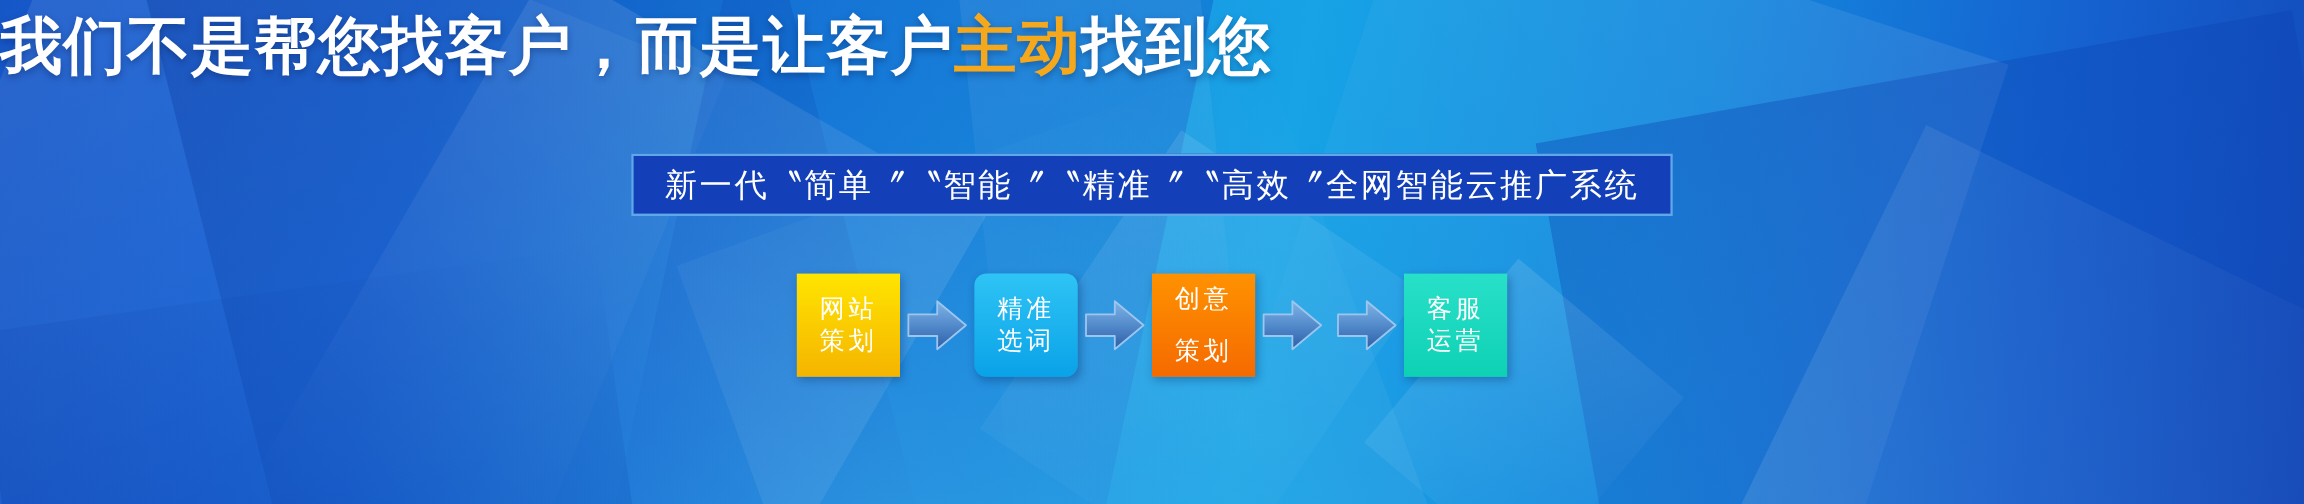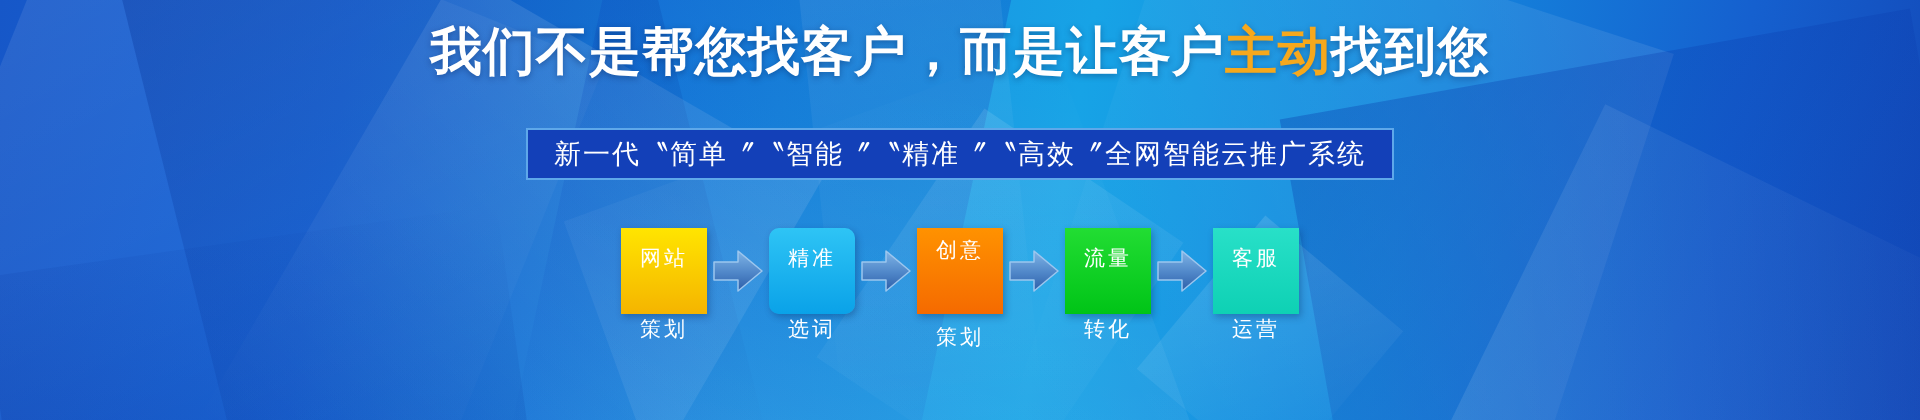--- a/index.html
+++ b/index.html
@@ -18,21 +18,21 @@
   .s6{top:-40px;left:1080px;width:520px;height:560px;background:linear-gradient(220deg,rgba(255,255,255,.09),rgba(255,255,255,0));transform:rotate(18deg);}
   .s7{top:60px;left:1320px;width:640px;height:520px;background:linear-gradient(160deg,rgba(8,55,170,.34),rgba(8,55,170,0));transform:rotate(-10deg);}
   .s8{top:200px;left:1500px;width:520px;height:360px;background:linear-gradient(60deg,rgba(255,255,255,.10),rgba(255,255,255,0));transform:rotate(26deg);}
   .s9{top:240px;left:0px;width:520px;height:300px;background:linear-gradient(20deg,rgba(5,45,150,.30),rgba(5,45,150,0));transform:rotate(-8deg);}
   .s10{top:150px;left:880px;width:240px;height:300px;background:linear-gradient(140deg,rgba(255,255,255,.10),rgba(255,255,255,0));transform:rotate(34deg);}
   .s11{top:-20px;left:820px;width:200px;height:420px;background:linear-gradient(180deg,rgba(255,255,255,.07),rgba(255,255,255,0));transform:rotate(-6deg);}
   .s12{top:250px;left:1180px;width:180px;height:200px;background:linear-gradient(120deg,rgba(255,255,255,.12),rgba(255,255,255,0));transform:rotate(40deg);}
 
   
   .headline{
-    position:absolute;top:20px;left:0;width:100%;text-align:center;
+    position:absolute;top:8px;left:0;width:100%;text-align:left;
     font-size:52px;font-weight:bold;color:#ffffff;letter-spacing:1px;
     line-height:62px;white-space:nowrap;
     text-shadow:0 2px 6px rgba(0,20,70,.35);
   }
   .headline .hl{color:#f6a81c;}
 
   
   .subbar{
     position:absolute;top:128px;left:50%;transform:translateX(-50%);
     background:#1340b8;border:2px solid #5ea8ea;
@@ -47,21 +47,21 @@
     position:absolute;top:228px;left:50%;transform:translateX(-50%);
     display:flex;align-items:center;gap:0px;
   }
   .pbox{
     width:86px;height:86px;display:flex;flex-direction:column;
     align-items:center;justify-content:center;
     color:#ffffff;font-size:21px;line-height:27px;letter-spacing:3px;
     box-shadow:2px 3px 7px rgba(0,25,80,.30);
     text-align:center;
   }
-  .pbox span{display:block;margin-top:44px;}
+  .pbox span{display:block;}
   .arrow{
     width:62px;height:86px;display:flex;align-items:center;justify-content:center;
   }
   .arrow svg{display:block;}
 </style>
 </head>
 <body>
 
 <div class="banner">
 
@@ -128,24 +128,20 @@
           <defs>
             <linearGradient id="ag2" x1="0" y1="0" x2="0" y2="1">
               <stop offset="0%" stop-color="#7fb4e6"></stop>
               <stop offset="55%" stop-color="#4f86c8"></stop>
               <stop offset="100%" stop-color="#2d5ea8"></stop>
             </linearGradient>
           </defs>
           <path d="M2 13 L26 13 L26 2 L50 22 L26 42 L26 31 L2 31 Z" fill="url(#ag2)" stroke="#9cc6ee" stroke-width="1.5" stroke-linejoin="round"></path>
         </svg>
       </div>
-      <div class="pbox" style="background: linear-gradient(rgb(34, 221, 51), rgb(0, 196, 23));">
-        <span>流量</span>
-        <span>转化</span>
-      </div>
       <div class="arrow">
         <svg width="52" height="44" viewBox="0 0 52 44">
           <defs>
             <linearGradient id="ag3" x1="0" y1="0" x2="0" y2="1">
               <stop offset="0%" stop-color="#7fb4e6"></stop>
               <stop offset="55%" stop-color="#4f86c8"></stop>
               <stop offset="100%" stop-color="#2d5ea8"></stop>
             </linearGradient>
           </defs>
           <path d="M2 13 L26 13 L26 2 L50 22 L26 42 L26 31 L2 31 Z" fill="url(#ag3)" stroke="#9cc6ee" stroke-width="1.5" stroke-linejoin="round"></path>

